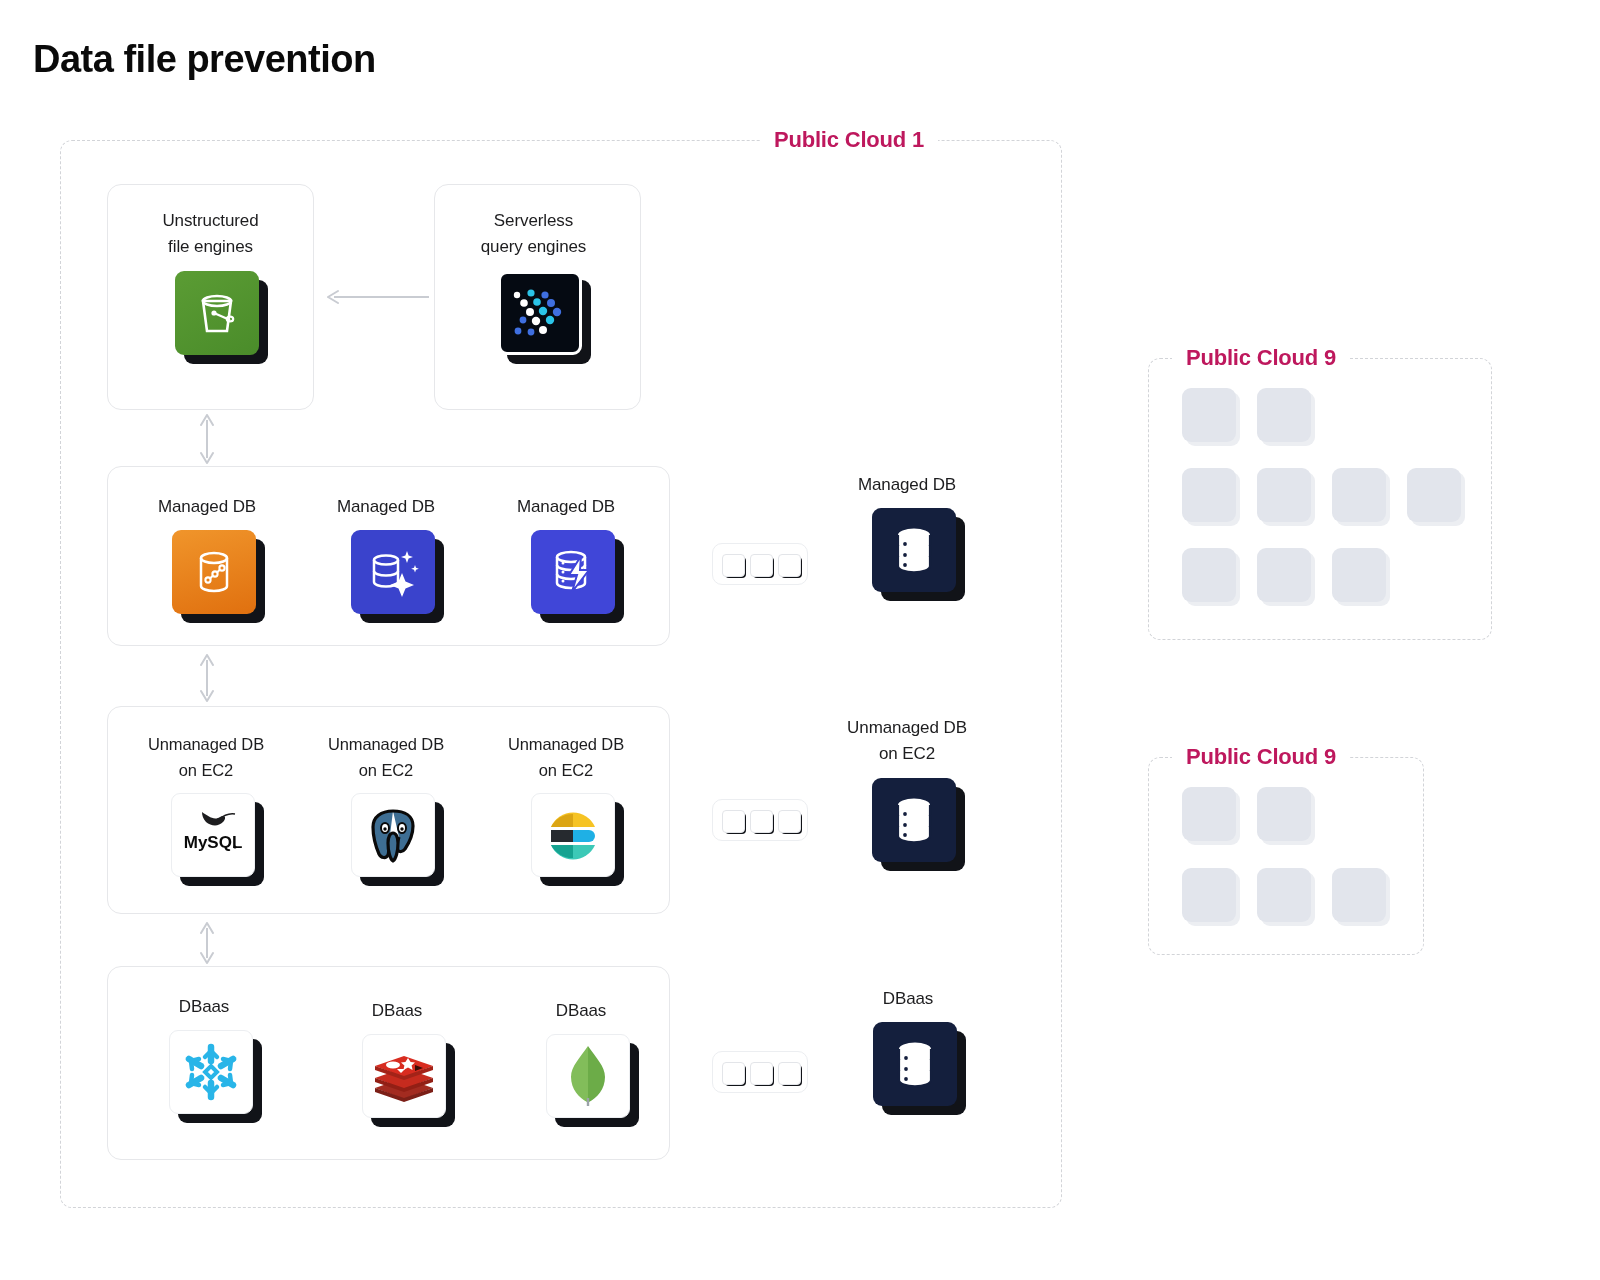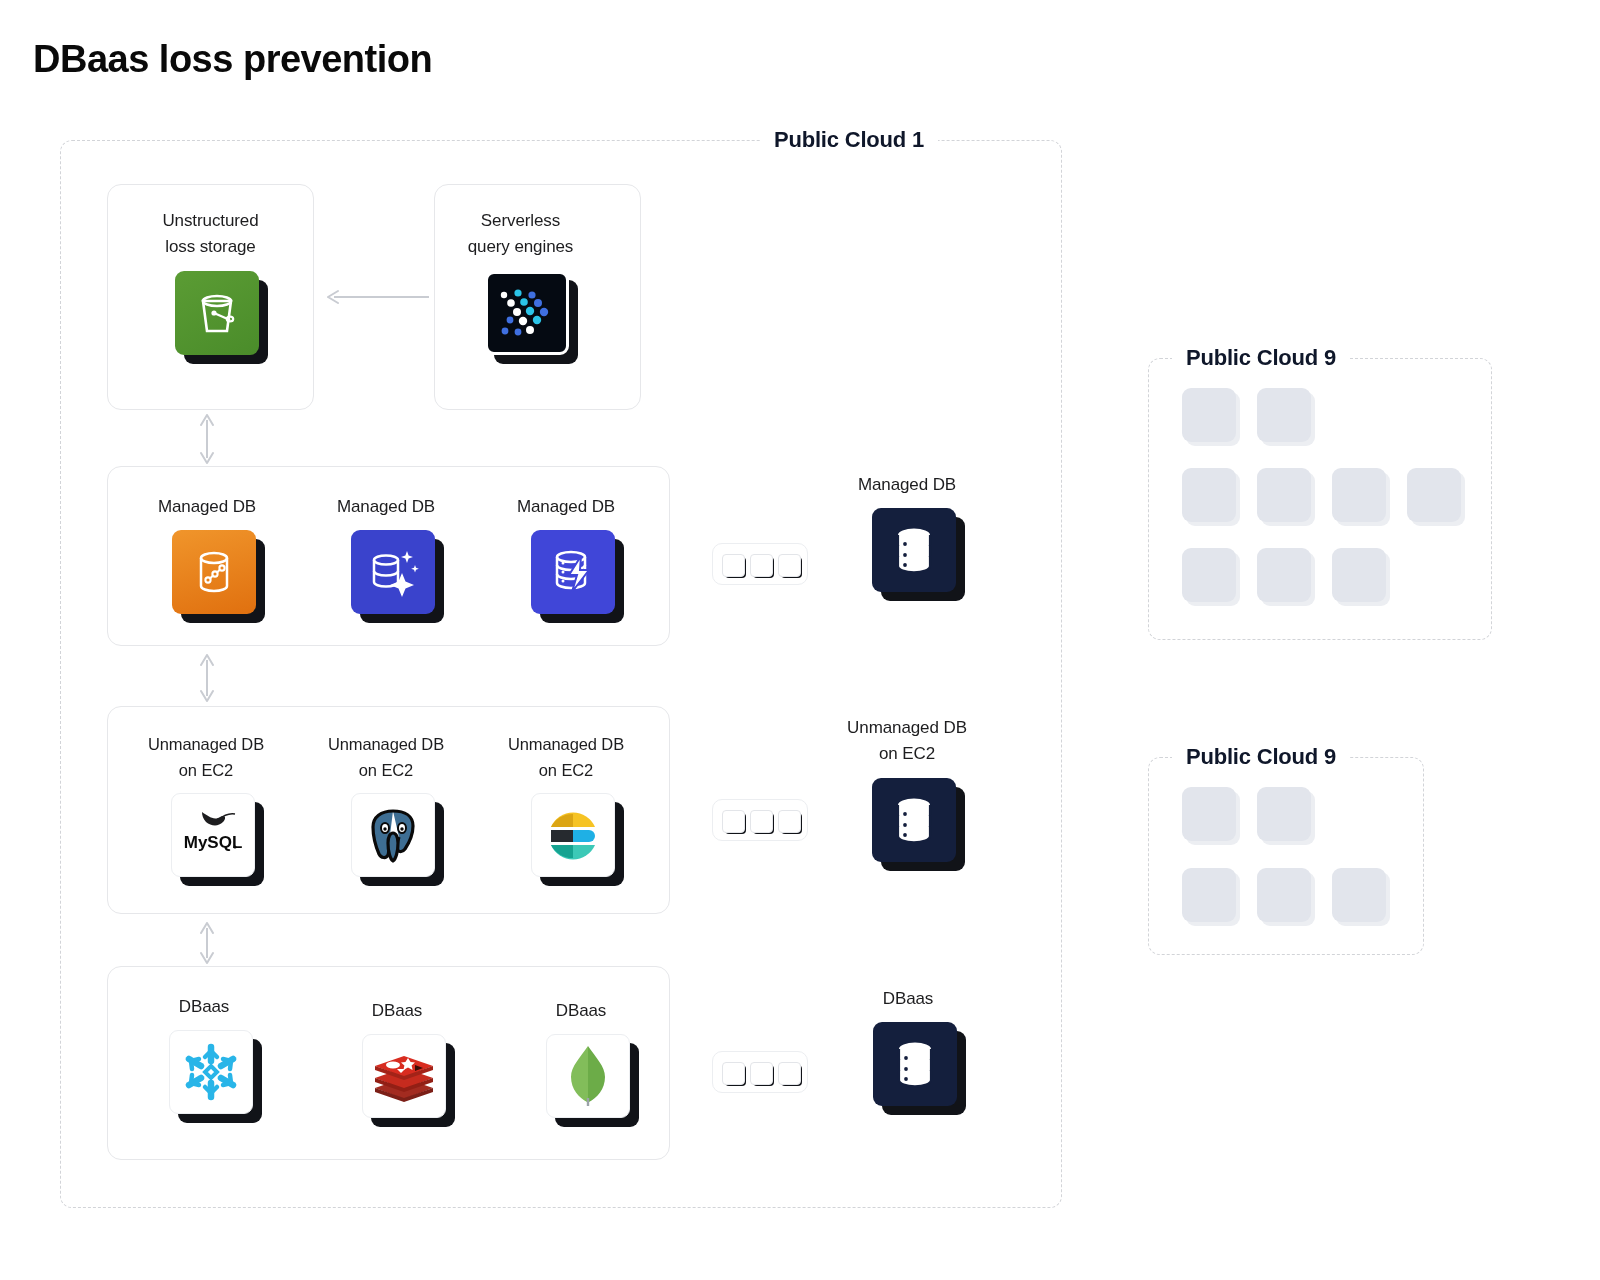--- a/index.html
+++ b/index.html
@@ -26,21 +26,21 @@
     border: 1.6px dashed #d2d4d8;
     border-radius: 12px;
     background: transparent;
   }
   .cloud-label {
     position: absolute;
     background: #ffffff;
     padding: 0 14px;
     font-size: 22px;
     font-weight: bold;
-    color: #0f172a;
+    color: #be185d;
     letter-spacing: -0.2px;
     white-space: nowrap;
     line-height: 1;
     transform: translateY(-50%);
   }
 
   #cloud1 { left: 60px; top: 140px; width: 1002px; height: 1068px; }
   #cloud1-label { left: 760px; top: 140px; }
 
   #cloud2 { left: 1148px; top: 358px; width: 344px; height: 282px; }
@@ -105,21 +105,21 @@
   .tile.white-tile { background: #ffffff; border: 1.5px solid #eceef1; }
   .tile.s3      { background: linear-gradient(150deg,#5b9c34 0%,#4a8c2a 100%); }
   .tile.athena  { background: #050a12; border: 3px solid #ffffff; }
   .tile.redshift{ background: linear-gradient(165deg,#f0952b 0%,#e0700f 100%); }
   .tile.cosmos  { background: #3a43cc; }
   .tile.bolt    { background: #4046d8; }
   .tile.navy    { background: #141f3d; }
 
   
   #node-storage    { left: 129px; top: 208px; width: 163px; }
-  #node-serverless { left: 439px; top: 208px; width: 163px; }
+  #node-serverless { left: 452px; top: 208px; width: 163px; }
 
   #node-managed-1 { left: 137px; top: 494px; width: 140px; }
   #node-managed-2 { left: 316px; top: 494px; width: 140px; }
   #node-managed-3 { left: 496px; top: 494px; width: 140px; }
 
   #node-unman-1 { left: 131px; top: 732px; width: 150px; }
   #node-unman-2 { left: 311px; top: 732px; width: 150px; }
   #node-unman-3 { left: 491px; top: 732px; width: 150px; }
 
   #node-dbaas-1 { left: 134px; top: 994px; width: 140px; }
@@ -193,40 +193,40 @@
   }
 
   
   .arrow { position: absolute; }
 
   svg { display: block; }
 </style>
 </head>
 <body>
 
-<div class="page-title">DBaas loss prevention</div>
+<div class="page-title">Data file prevention</div>
 
 <div class="cloud" id="cloud1"></div>
 <div class="cloud-label" id="cloud1-label">Public Cloud 1</div>
 
 <div class="cloud" id="cloud2"></div>
 <div class="cloud-label" id="cloud2-label">Public Cloud 9</div>
 
 <div class="cloud" id="cloud3"></div>
 <div class="cloud-label" id="cloud3-label">Public Cloud 9</div>
 
 <div class="card" id="card-storage"></div>
 <div class="card" id="card-serverless"></div>
 <div class="card" id="card-managed"></div>
 <div class="card" id="card-unmanaged"></div>
 <div class="card" id="card-dbaas"></div>
 
 <div class="node" id="node-storage">
   <div class="node-label">Unstructured
-loss storage</div>
+file engines</div>
   <div class="tile-wrap">
     <div class="tile s3">
       <svg width="56" height="56" viewBox="0 0 56 56">
         <path d="M14 16 L42 16 L38 46 L18 46 Z" fill="none" stroke="#ffffff" stroke-width="2.6"></path>
         <ellipse cx="28" cy="16" rx="14" ry="5" fill="none" stroke="#ffffff" stroke-width="2.6"></ellipse>
         <circle cx="25" cy="28" r="2.6" fill="#ffffff"></circle>
         <path d="M25 28 L41 35" stroke="#ffffff" stroke-width="2.4" fill="none"></path>
         <ellipse cx="41" cy="34" rx="3.2" ry="2.4" fill="none" stroke="#ffffff" stroke-width="2.2"></ellipse>
       </svg>
     </div>

